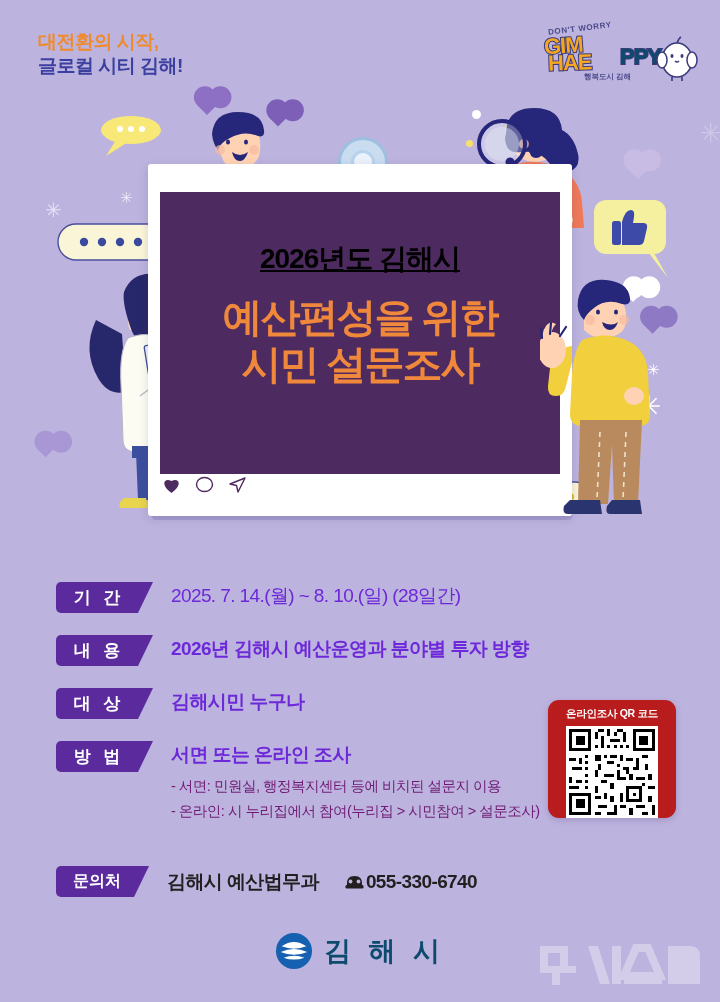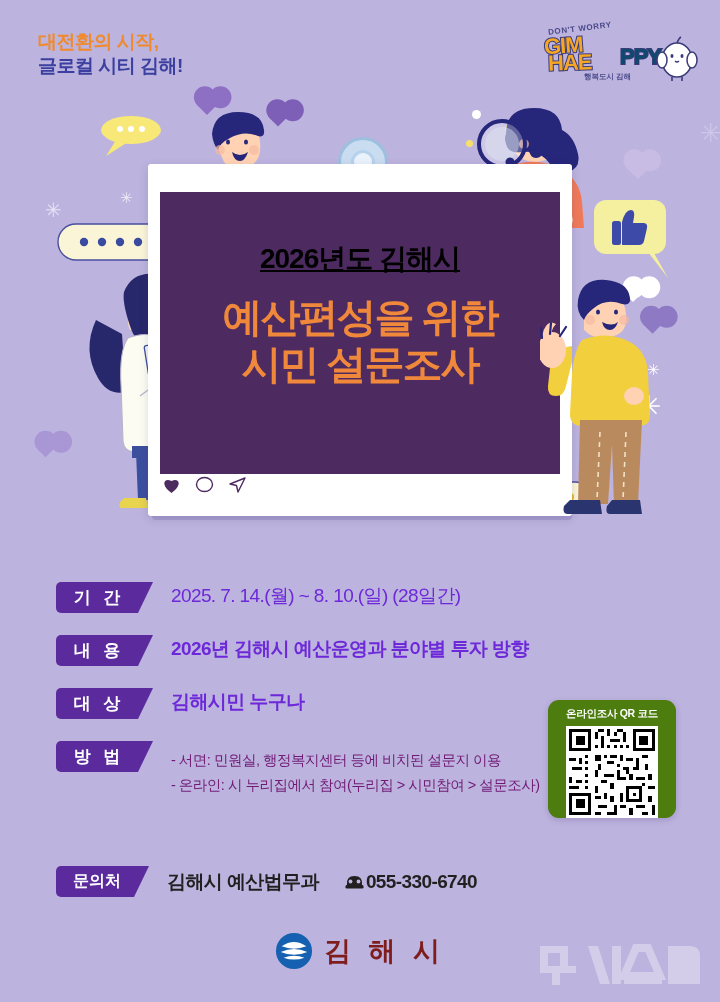--- a/index.html
+++ b/index.html
@@ -75,29 +75,29 @@
   .rowtext .sub{font-size:14.5px;font-weight:500;color:#701a75;letter-spacing:-0.5px;
      line-height:1.62;margin-top:7px;}
 
   .contact{position:absolute;left:56px;top:866px;display:flex;align-items:center;}
   .contact .tag{min-width:78px;letter-spacing:0px;font-size:16px;}
   .contact .ctext{margin-left:33px;font-size:19px;font-weight:700;color:#231f20;letter-spacing:-0.6px;
      display:flex;align-items:center;gap:26px;}
   .phone{display:flex;align-items:center;gap:2px;}
 
   
-  .qrbox{position:absolute;left:548px;top:700px;width:128px;height:118px;background:#4d7c0f;
+  .qrbox{position:absolute;left:548px;top:700px;width:128px;height:118px;background:#b91c1c;
      border-radius:11px;padding:0;box-shadow:0 2px 6px rgba(60,30,100,.2);}
   .qrbox .qtitle{color:#fff;font-size:10.5px;font-weight:800;text-align:center;padding:7px 0 5px;letter-spacing:-0.3px;}
   .qrimg{width:92px;height:92px;margin:0 auto;background:#fff;display:block;}
 
   
   .citylogo{position:absolute;left:0;right:0;top:932px;display:flex;align-items:center;justify-content:center;gap:11px;}
   .citylogo .emblem{width:38px;height:38px;}
-  .citylogo .cname{font-size:27px;font-weight:900;color:#7f1d1d;letter-spacing:5px;}
+  .citylogo .cname{font-size:27px;font-weight:900;color:#0c4a6e;letter-spacing:5px;}
 
   .watermark{position:absolute;right:14px;top:936px;opacity:.55;}
 
   
   .bubble{position:absolute;}
 </style>
 </head>
 <body>
 
 <div class="poster">
@@ -319,20 +319,21 @@
     <div class="row">
       <div class="tag">대 상</div>
       <div class="rowtext">
         <div class="main">김해시민 누구나</div>
       </div>
     </div>
 
     <div class="row">
       <div class="tag">방 법</div>
       <div class="rowtext">
+        <div class="main">서면 또는 온라인 조사</div>
         <div class="sub">- 서면: 민원실, 행정복지센터 등에 비치된 설문지 이용</div>
         <div class="sub" style="margin-top:2px;">- 온라인: 시 누리집에서 참여(누리집 &gt; 시민참여 &gt; 설문조사)</div>
       </div>
     </div>
 
   </div>
 
   <div class="contact">
     <div class="tag">문의처</div>
     <div class="ctext">

